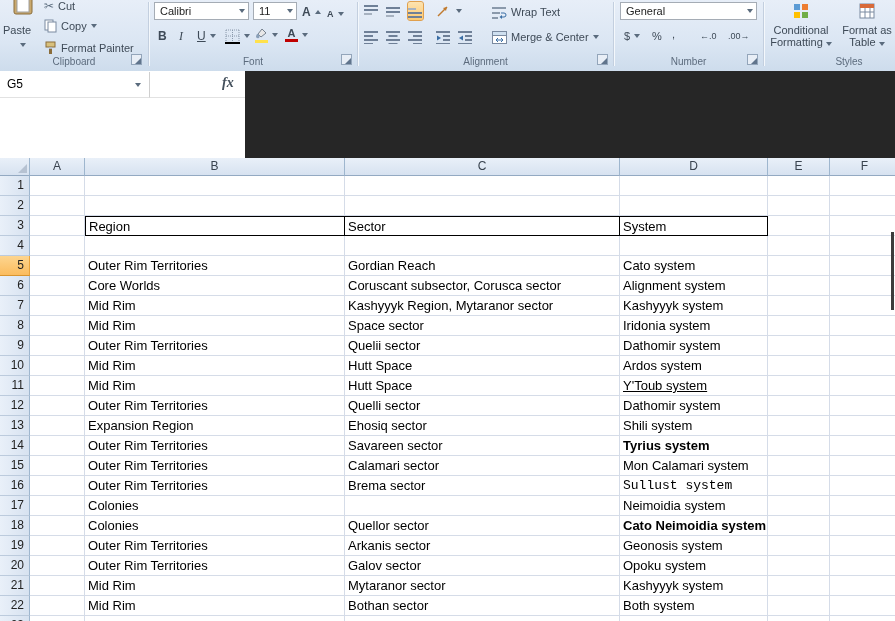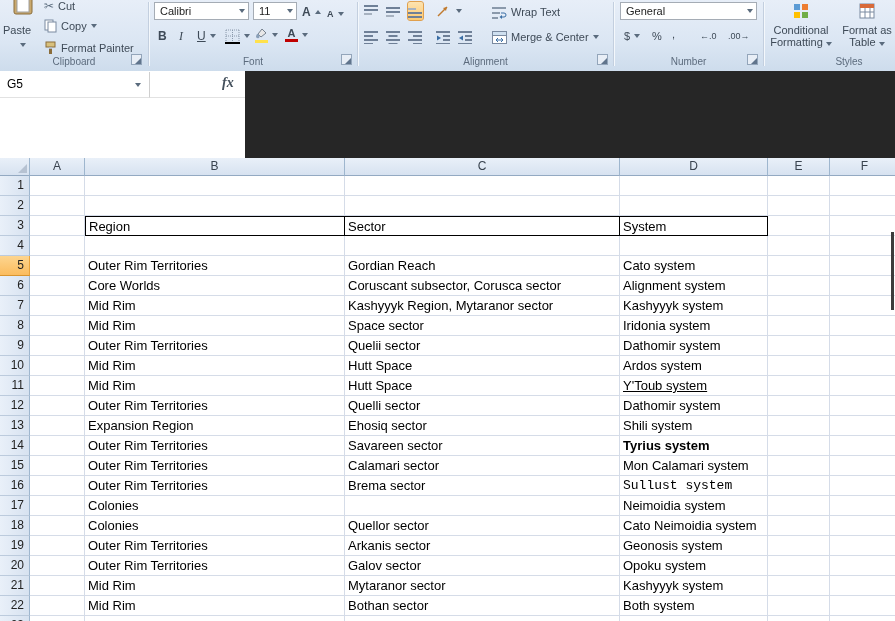--- a/index.html
+++ b/index.html
@@ -505,21 +505,21 @@
       <div class="g-cell" style="width: 275px;"></div>
       <div class="g-cell" style="width: 148px;">Neimoidia system</div>
       <div class="g-cell" style="width: 62px;"></div>
       <div class="g-cell" style="width: 70px;"></div>
     </div>
     <div class="g-row">
       <div class="g-rowh">18</div>
       <div class="g-cell" style="width: 55px;"></div>
       <div class="g-cell" style="width: 260px;">Colonies</div>
       <div class="g-cell" style="width: 275px;">Quellor sector</div>
-      <div class="g-cell" style="width: 148px;">Cato Neimoidia system</div>
+      <div class="g-cell" style="width: 148px; font-weight: bold;">Cato Neimoidia system</div>
       <div class="g-cell" style="width: 62px;"></div>
       <div class="g-cell" style="width: 70px;"></div>
     </div>
     <div class="g-row">
       <div class="g-rowh">19</div>
       <div class="g-cell" style="width: 55px;"></div>
       <div class="g-cell" style="width: 260px;">Outer Rim Territories</div>
       <div class="g-cell" style="width: 275px;">Arkanis sector</div>
       <div class="g-cell" style="width: 148px;">Geonosis system</div>
       <div class="g-cell" style="width: 62px;"></div>

